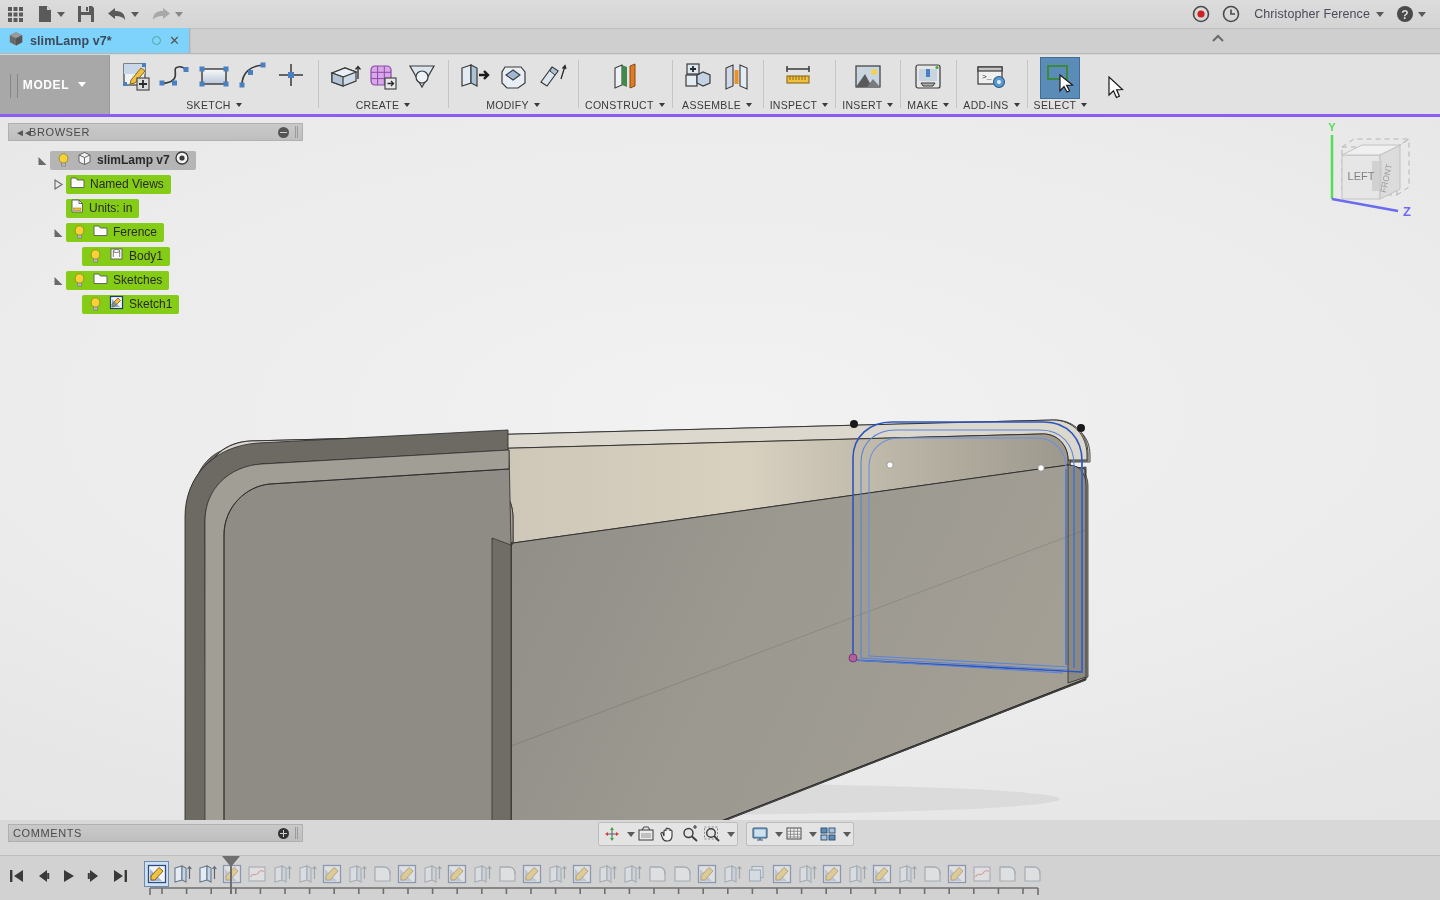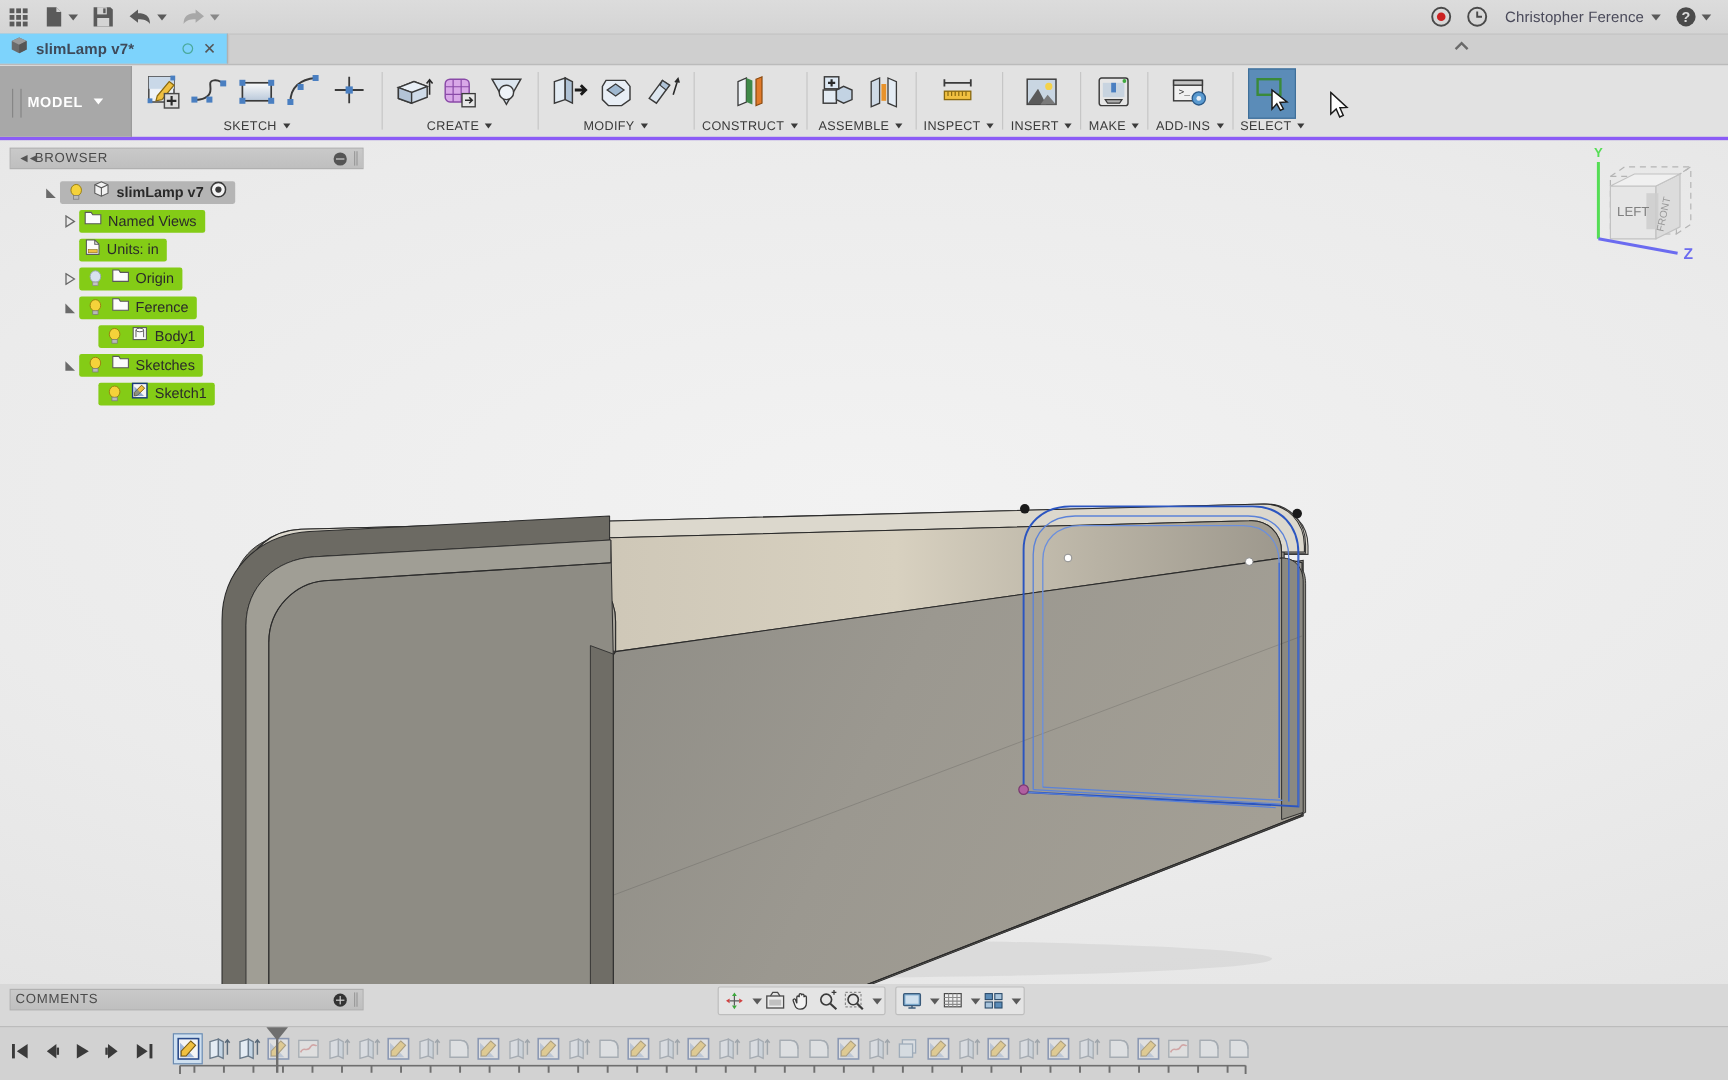--- a/index.html
+++ b/index.html
@@ -866,41 +866,20 @@
           <svg width="14" height="14" viewBox="0 0 14 14">
               <path d="M2 1 h7 l3.5 3.5 V13 H2 Z" fill="#fcfcfc" stroke="#5a5a5a" stroke-width="0.9"></path>
               <path d="M9 1 v3.5 h3.5" fill="none" stroke="#5a5a5a" stroke-width="0.9"></path>
               <rect x="3.5" y="9" width="7.5" height="2.6" fill="#f0c040" stroke="#8a6a10" stroke-width="0.5"></rect>
             </svg>
         </span>
         <span class="node-lbl">Units: in</span>
       </span>
     </div>
 
-    <div class="trow" style="padding-left:42px;">
-      <span class="arrow-c">
-        <svg width="11" height="11" viewBox="0 0 11 11">
-            <path d="M2 1 L2 10 L9 5.5 Z" fill="none" stroke="#6a6a6a" stroke-width="1.1"></path>
-          </svg>
-      </span>
-      <span class="node-pill">
-        <span class="bulb">
-          <svg width="13" height="14" viewBox="0 0 13 14">
-              <ellipse cx="6.5" cy="5.5" rx="4.4" ry="4.8" fill="#d7e2ef" stroke="#9aa8b8" stroke-width="0.8"></ellipse>
-              <rect x="4.3" y="10" width="4.4" height="3" fill="#c4c4c4" stroke="#8a8a8a" stroke-width="0.6"></rect>
-            </svg>
-        </span>
-        <span>
-          <svg width="15" height="13" viewBox="0 0 15 13">
-              <path d="M1 2 L6 2 L7.3 4 L14 4 L14 11.5 L1 11.5 Z" fill="#fcfcfc" stroke="#5a5a5a" stroke-width="0.9"></path>
-            </svg>
-        </span>
-        <span class="node-lbl">Origin</span>
-      </span>
-    </div>
 
     <div class="trow" style="padding-left:42px;">
       <span class="arrow-c">
         <svg width="11" height="11" viewBox="0 0 11 11">
             <path d="M1.5 2 L9.5 10 L1.5 10 Z" fill="#6a6a6a"></path>
           </svg>
       </span>
       <span class="node-pill">
         <span class="bulb">
           <svg width="13" height="14" viewBox="0 0 13 14">

